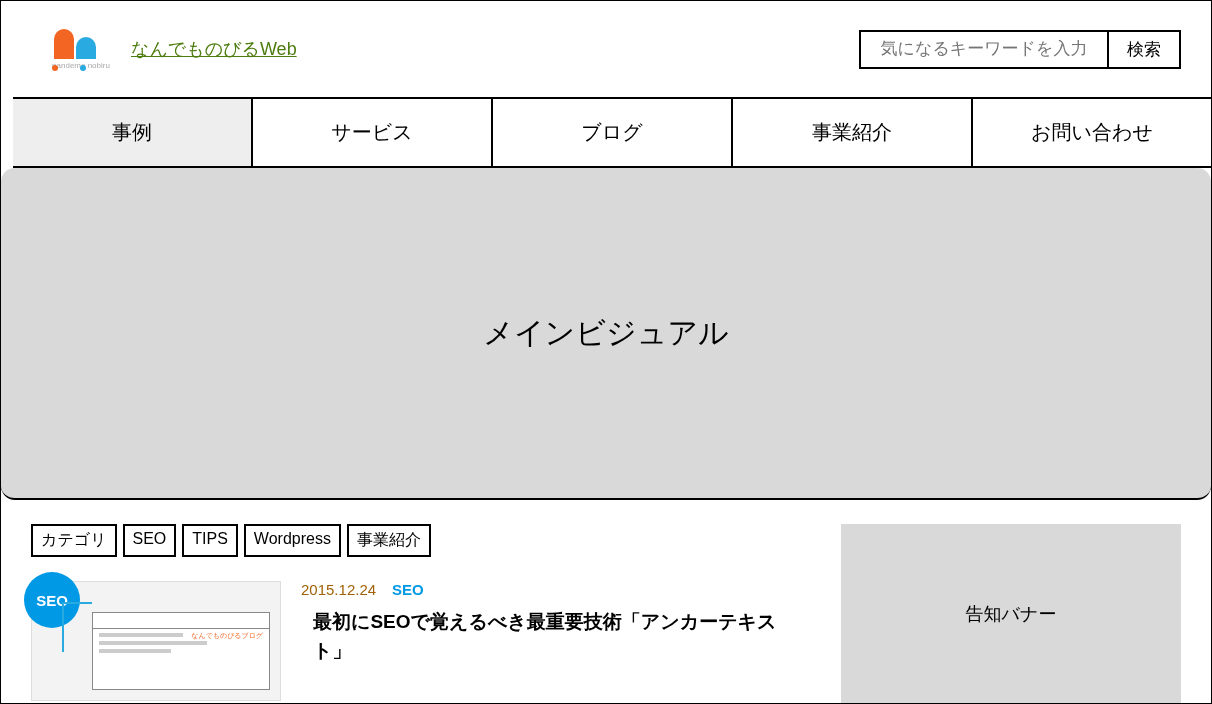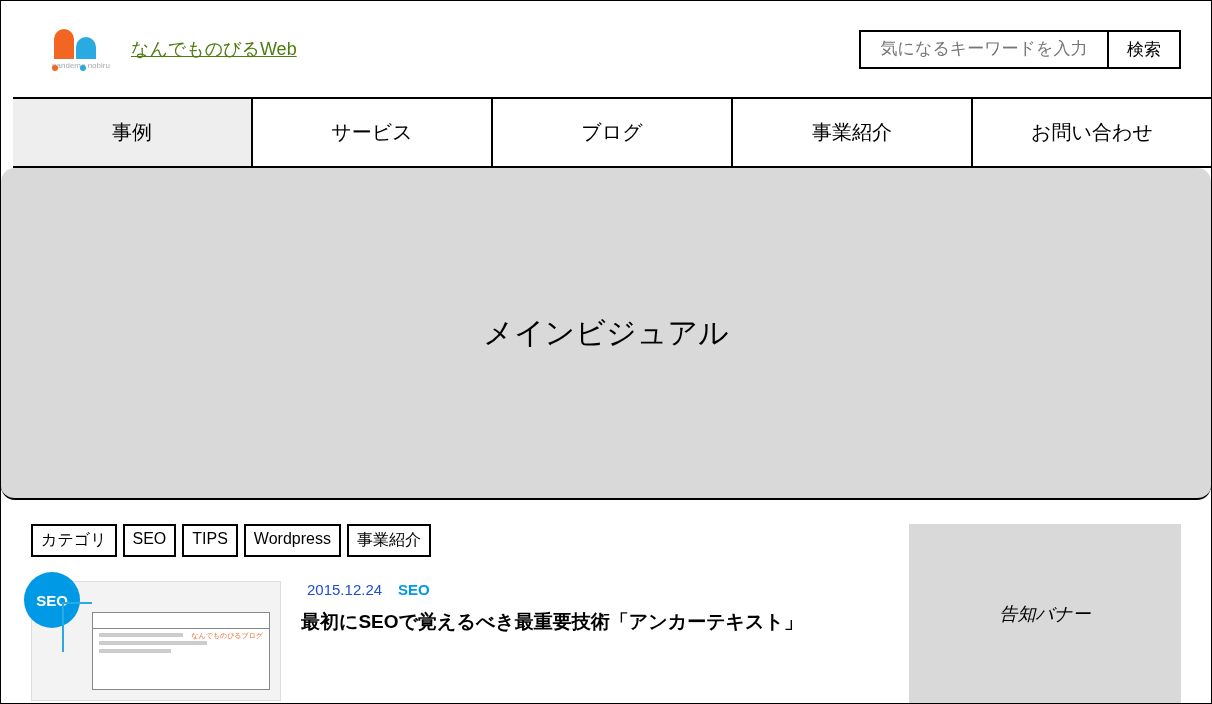--- a/index.html
+++ b/index.html
@@ -31,24 +31,24 @@
 .thumb { width: 250px; height: 120px; background: #f3f3f3; position: relative; border: 1px solid #ddd; }
 .seo-badge { position: absolute; top: -10px; left: -8px; width: 56px; height: 56px; background: #0099e5; color: #fff; border-radius: 50%; display: flex; align-items: center; justify-content: center; font-weight: bold; font-size: 15px; }
 .thumb-inner { position: absolute; bottom: 10px; left: 60px; right: 10px; top: 30px; border: 1px solid #888; background: #fff; }
 .thumb-header { height: 16px; border-bottom: 1px solid #888; display: flex; align-items: center; padding: 0 4px; gap: 3px; }
 .thumb-bars { position: absolute; top: 20px; left: 6px; right: 50px; }
 .bar { height: 4px; background: #ccc; margin-bottom: 4px; }
 .thumb-logo { position: absolute; top: 18px; right: 6px; font-size: 7px; color: #f26522; }
 .thumb-arrow { position: absolute; top: 20px; left: 30px; width: 30px; height: 50px; border: 2px solid #29abe2; border-right: none; border-bottom: none; }
 .article-body { flex: 1; }
 .article-meta { display: flex; gap: 16px; margin-bottom: 10px; font-size: 15px; }
-.article-date { color: #1d4ed8; margin-left: 6px; }
+.article-date { color: #a16207; }
 .article-cat { color: #0099e5; font-weight: bold; }
-.article-title { font-size: 19px; font-weight: bold; line-height: 1.5; }
-.sidebar { width: 272px; font-style: italic; }
+.article-title { font-size: 19px; font-weight: bold; line-height: 1.5; margin-left: 12px; }
+.sidebar { width: 340px; }
 .banner { background: #d9d9d9; height: 180px; display: flex; align-items: center; justify-content: center; font-size: 18px; }
 </style>
 </head>
 <body>
 
 <div class="header">
   <div class="logo-wrap">
     <div class="logo-img">
       <div class="logo-shapes">
         <div class="shape-orange"></div>

